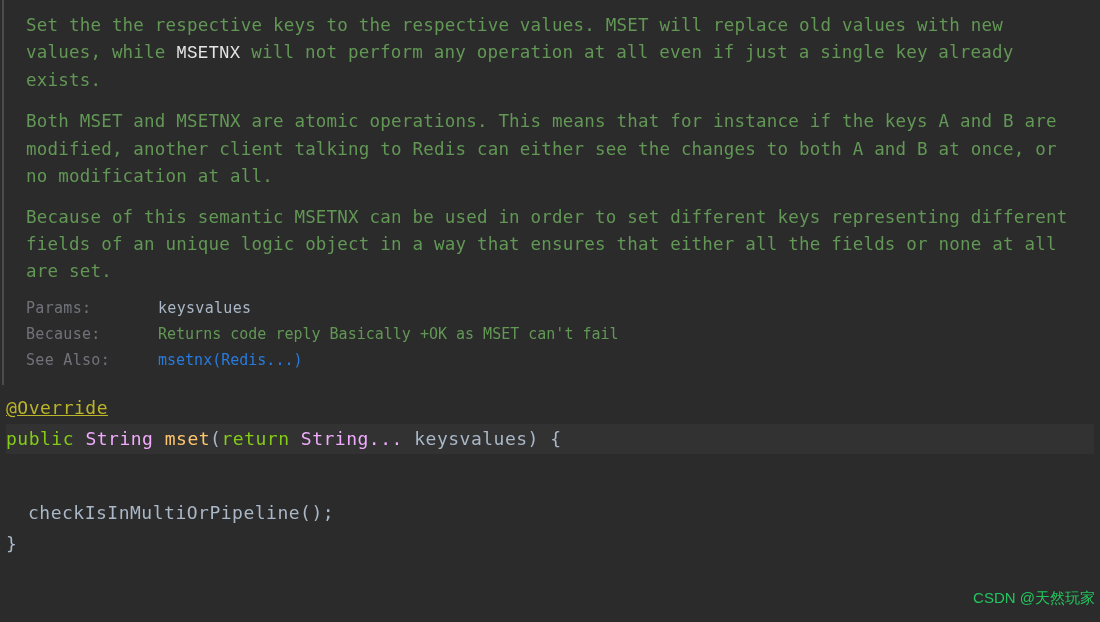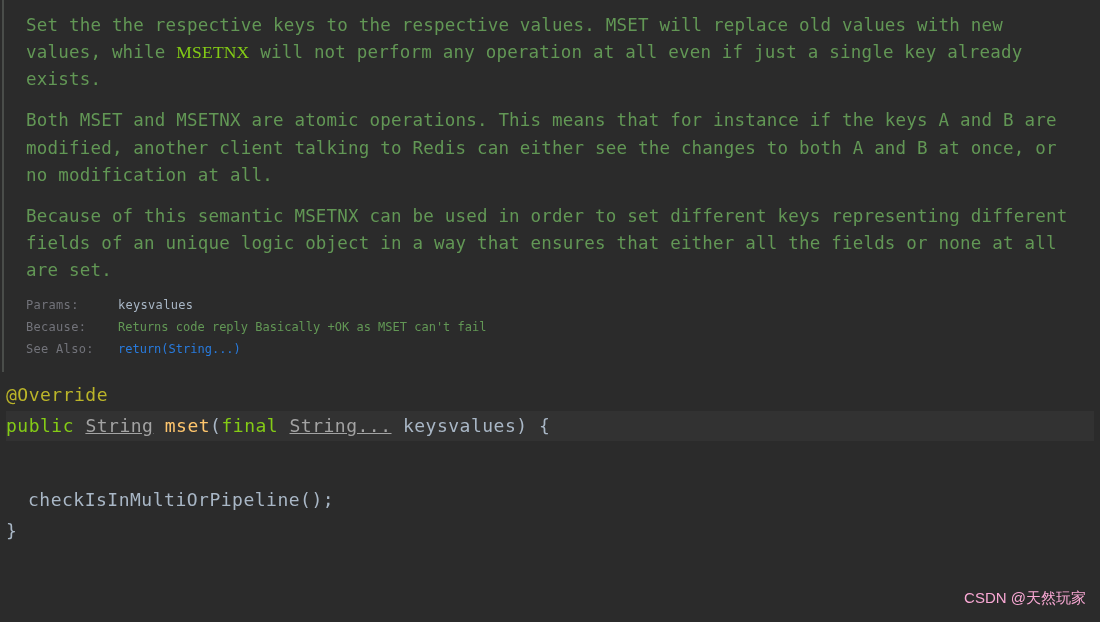--- a/index.html
+++ b/index.html
@@ -17,31 +17,32 @@
       margin-left: 2px;
     }
     .doc-para {
       color: #629755;
       font-size: 17.5px;
       line-height: 1.55;
       margin-bottom: 14px;
       letter-spacing: 0.2px;
     }
     .doc-link {
-      color: #84cc16;
-      font-family: Liberation Serif, serif;
+      color: #e5e5e5;
+      font-family: Liberation Mono, monospace;
     }
     .doc-tags {
       margin-top: 6px;
     }
     .doc-tag-row {
       display: flex;
       align-items: flex-end;
       margin-bottom: 8px;
-      font-size: 12px;
+      font-size: 15px;
+      gap: 40px;
     }
     .tag-label {
       color: #72737a;
       width: 92px;
       flex-shrink: 0;
       letter-spacing: 0.3px;
     }
     .tag-value {
       color: #a9b7c6;
       font-family: 'Menlo', 'Consolas', monospace;
@@ -54,40 +55,40 @@
       color: #287bde;
       font-family: 'Menlo', 'Consolas', monospace;
     }
     .code-block {
       padding: 8px 6px;
       font-family: 'Menlo', 'Consolas', 'Monaco', monospace;
       font-size: 18px;
       line-height: 1.7;
       letter-spacing: 0.5px;
     }
-    .anno { color: #bbb529; }
+    .anno { color: #bbb529; text-decoration: underline; }
     .kw { color: #84cc16; }
-    .type { color: #a3a3a3; text-decoration: underline; }
+    .type { color: #f0abfc; }
     .methoddef { color: #ffc66d; }
     .plain { color: #a9b7c6; }
     .ident { color: #9876aa; }
     .punct { color: #a9b7c6; }
     .cur-line {
       background: #323232;
       display: block;
       width: 100%;
       padding-left: 0;
     }
     .line { display: block; }
     .indent { padding-left: 22px; margin-top: 44px; }
     .watermark {
       position: absolute;
       bottom: 14px;
-      right: 14px;
-      color: #f9a8d4;
+      right: 5px;
+      color: #22c55e;
       font-size: 15px;
       font-family: sans-serif;
     }
   </style>
 </head>
 <body>
 
 <div class="doc-block">
   <p class="doc-para">
     <span>Set the the respective keys to the respective values. MSET will replace old values with new values, while </span><span class="doc-link">MSETNX</span><span> will not perform any operation at all even if just a single key already exists.</span>
@@ -99,25 +100,25 @@
     <div class="doc-tag-row">
       <span class="tag-label">Params:</span>
       <span class="tag-value">keysvalues</span>
     </div>
     <div class="doc-tag-row">
       <span class="tag-label">Because:</span>
       <span class="tag-value-doc">Returns code reply Basically +OK as MSET can't fail</span>
     </div>
     <div class="doc-tag-row">
       <span class="tag-label">See Also:</span>
-      <span class="tag-value-link">return(String...)</span>
+      <span class="tag-value-link">msetnx(Redis...)</span>
     </div>
   </div>
 </div>
 
 <div class="code-block">
   <span class="line"><span class="anno">@Override</span></span>
-  <span class="line cur-line"><span class="kw">public</span> <span class="type">String</span> <span class="methoddef">mset</span><span class="punct">(</span><span class="kw">final</span> <span class="type">String...</span> <span class="plain">keysvalues</span><span class="punct">) {</span></span>
+  <span class="line cur-line"><span class="kw">public</span> <span class="type">String</span> <span class="methoddef">mset</span><span class="punct">(</span><span class="kw">return</span> <span class="type">String...</span> <span class="plain">keysvalues</span><span class="punct">) {</span></span>
   <span class="line indent"><span class="plain">checkIsInMultiOrPipeline</span><span class="punct">();</span></span>
   <span class="line"><span class="punct">}</span></span>
 </div>
 
 <div class="watermark">CSDN @天然玩家</div>
 
 </body></html>

